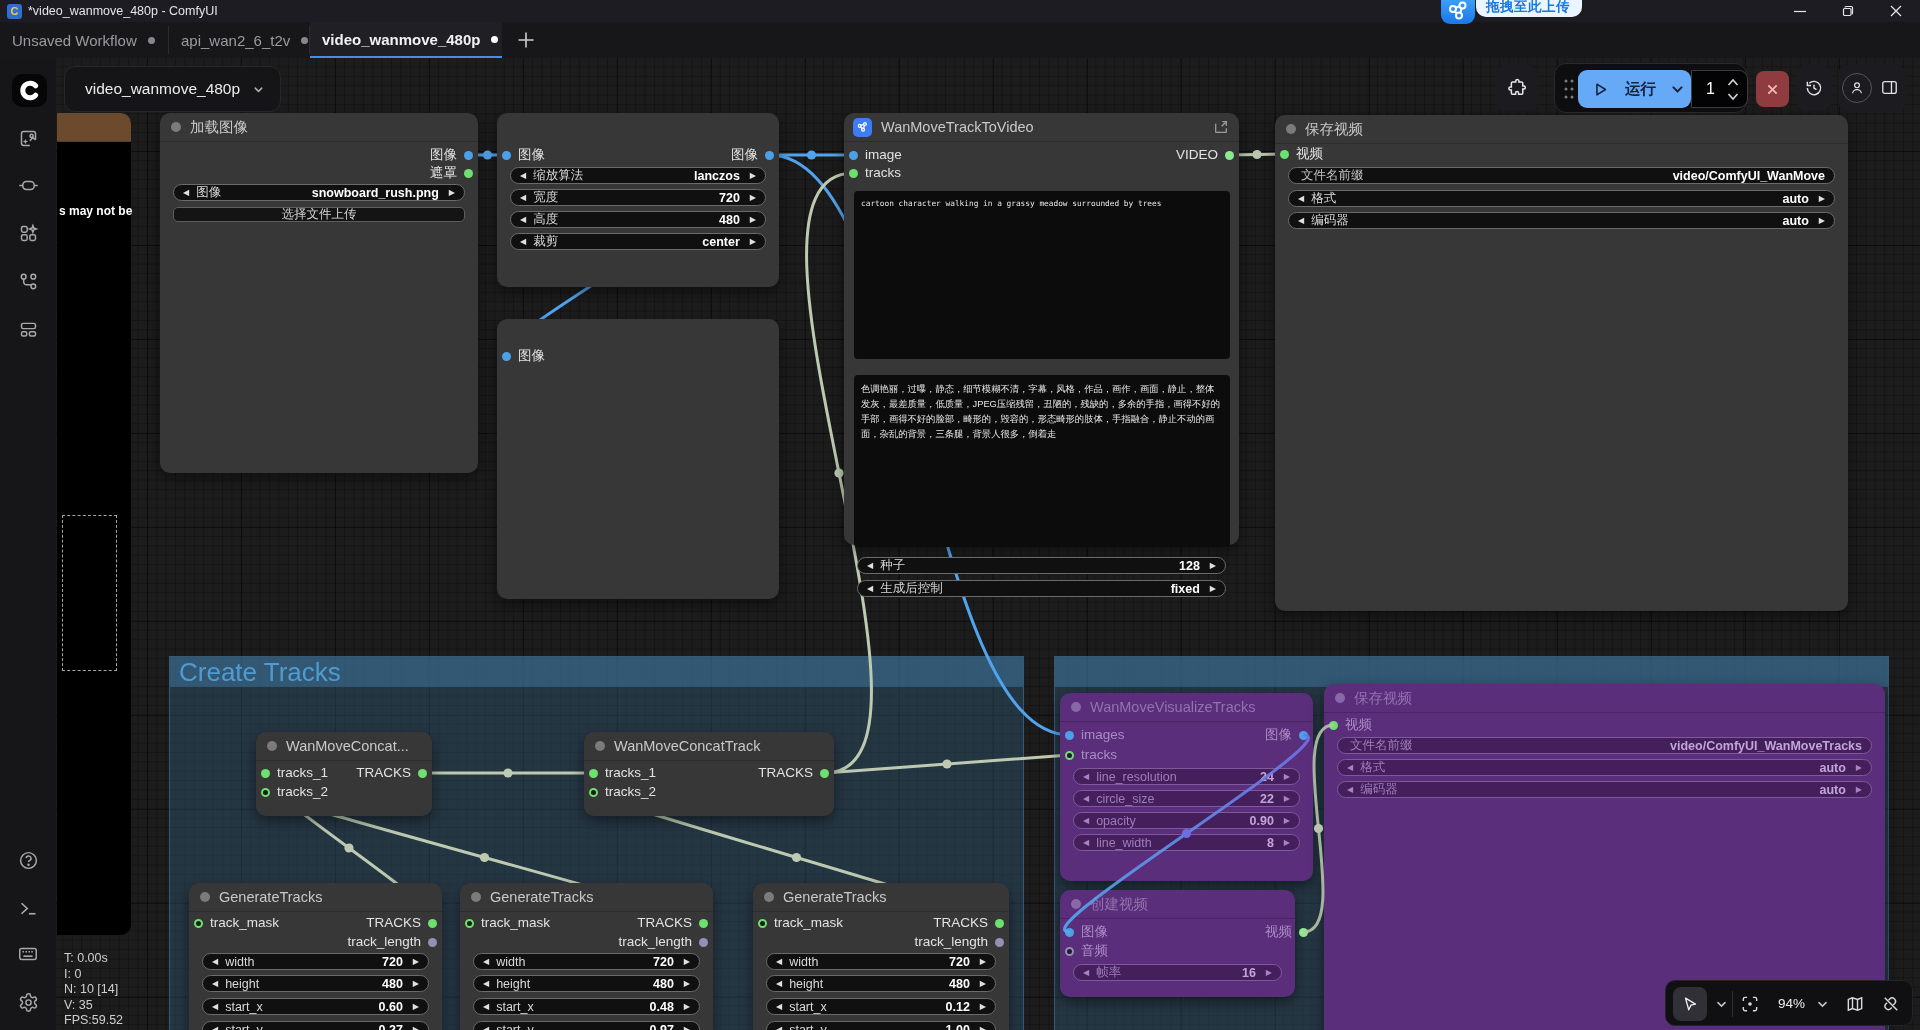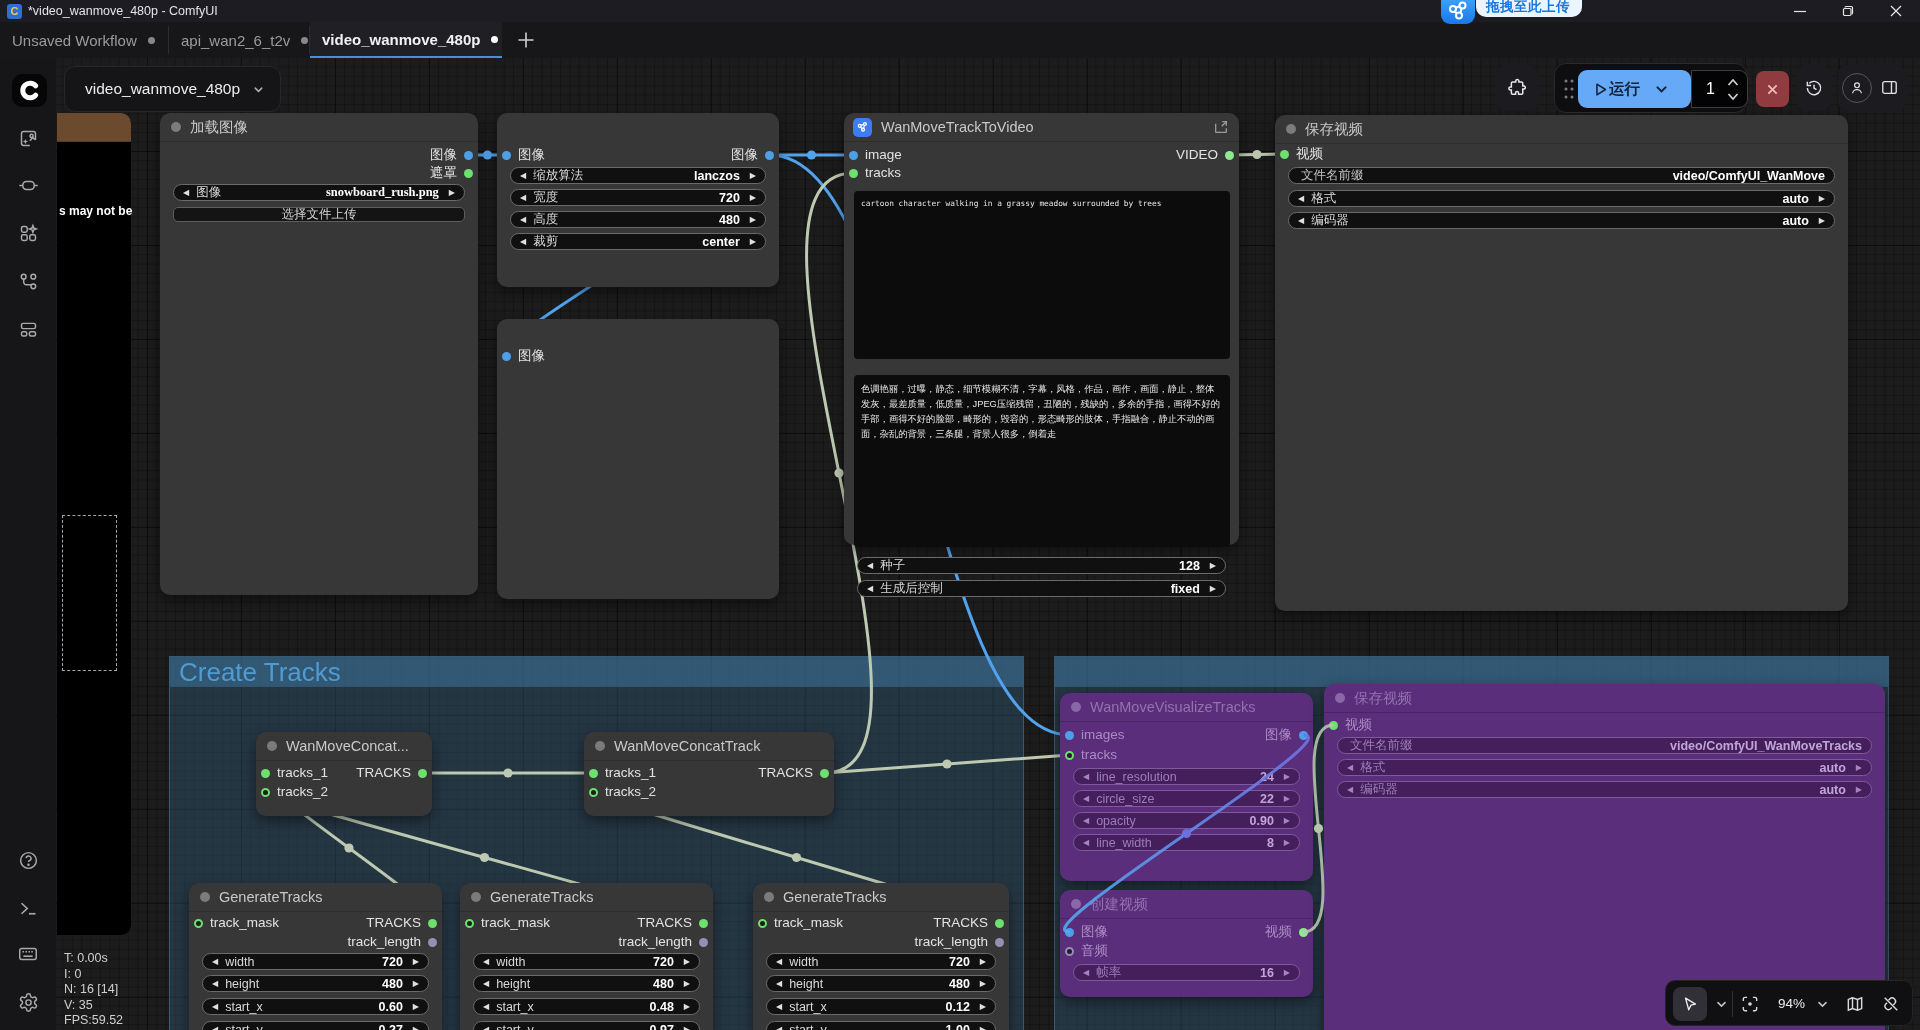--- a/index.html
+++ b/index.html
@@ -38,21 +38,21 @@
   #wf-pill { position:absolute; left:64px; top:66px; width:217px; height:46px; border-radius:11px; background:#151518;
     border:1px solid #27272b; display:flex; align-items:center; z-index:50; }
   #wf-pill .wf-name { color:#ededef; font-size:15.5px; margin-left:20px; }
   #tool-right { position:absolute; left:1496px; top:63px; height:50px; z-index:50; }
 
   .tr-btn { position:absolute; background:#1c1c20; border-radius:10px; display:flex; align-items:center; justify-content:center; }
   #run-group { position:absolute; left:58px; top:0; width:193px; height:50px; background:#0e0e11; border:1px solid #2a2a2e;
     border-radius:12px; display:flex; align-items:center; }
   #run-btn { position:absolute; left:23px; top:6px; width:113px; height:38px; background:#66a9f6; border-radius:9px;
     display:flex; align-items:center; }
-  #run-btn .run-label { color:#14243c; font-size:15.5px; font-weight:bold; margin-left:0; }
+  #run-btn .run-label { color:#14243c; font-size:15.5px; font-weight:bold; margin-left:16px; }
   #queue-counter { position:absolute; left:136px; top:6px; width:57px; height:38px; background:#030304;
     border:1px solid #3d3d42; border-radius:0 9px 9px 0; }
   #queue-counter .count { position:absolute; left:14px; top:0; height:36px; line-height:36px; color:#ffffff; font-size:16px; }
 
   
   #sidebar { position:absolute; left:0; top:58px; width:56px; height:972px; background:#161619; z-index:40; }
   .sb-icon { position:absolute; left:17px; width:22px; height:22px; display:flex; align-items:center; justify-content:center; }
 
   
   #canvas { position:absolute; left:56px; top:58px; width:1864px; height:972px; overflow:hidden;
@@ -369,21 +369,21 @@
       <circle cx="428.5" cy="799.5" r="4.6" fill="#bdcab1"></circle>
       <path d="M 943.5 865 C 976.25 865, 504.75 734, 537.5 734" fill="none" stroke="#bdcab1" stroke-width="3"></path>
       <circle cx="740.5" cy="799.5" r="4.6" fill="#bdcab1"></circle>
     </svg>
   <div id="nodes-layer">
       <div class="node note-node" style="left: 1px; top: 55px; width: 74px; height: 822px;">
         <div class="node-header"></div>
         <div class="note-text">s may not be</div>
         <div class="dashed-box" style="left: 5px; top: 402px; width: 55px; height: 156px;"></div>
       </div>
-      <div class="node " style="left: 104px; top: 55px; width: 318px; height: 482px; font-family: Liberation Serif, serif;">
+      <div class="node " style="left: 104px; top: 55px; width: 318px; height: 360px;">
         <div class="node-header">
           <span class="collapse-dot"></span>
           <span class="node-title">加载图像</span>
         </div>
         <div class="slot-row" style="left: 0px; top: 33px; width: 318px;">
           <span class="slot-dot" style="right:5px; background:#4da0e8;"></span>
       <span class="slot-label" style="right:21px;">图像</span>
         </div>
         <div class="slot-row" style="left: 0px; top: 51px; width: 318px;">
           <span class="slot-dot" style="right:5px; background:#6ee06e;"></span>
@@ -713,21 +713,21 @@
         <span class="w-value pad-r">0.90</span>
         <span class="w-arrow">▶</span>
         </div>
         <div class="widget" style="top: 141px;">
           <span class="w-arrow">◀</span>
         <span class="w-label">line_width</span>
         <span class="w-value pad-r">8</span>
         <span class="w-arrow">▶</span>
         </div>
       </div>
-      <div class="node purple" style="left: 1004px; top: 832px; width: 253px; height: 107px;">
+      <div class="node purple" style="left: 1004px; top: 832px; width: 235px; height: 107px;">
         <div class="node-header">
           <span class="collapse-dot"></span>
           <span class="node-title">创建视频</span>
         </div>
         <div class="slot-row" style="left: 0px; top: 33px; width: 253px;">
           <span class="slot-dot " style="left:5px; background:#4da0e8;"></span>
       <span class="slot-label" style="left:21px;">图像</span>
         </div>
         <div class="slot-row" style="left: 0px; top: 52px; width: 253px;">
           <span class="slot-dot ring" style="left:5px; background:#2a1638; border:2.5px solid #9191b4; box-sizing:border-box;"></span>
@@ -778,21 +778,21 @@
       </linearGradient>
       <path d="M 1247.5 677 C 1296.75 677, 964.25 874, 1013.5 874" fill="none" stroke="url(#grad-visualize-tracks)" stroke-width="3" opacity="0.88"></path>
       <circle cx="1130.5" cy="775.5" r="4.6" fill="#6a6fe2"></circle>
       <path d="M 1247.5 874 C 1299.25 874, 1225.75 667, 1277.5 667" fill="none" stroke="#b9c6ad" stroke-width="3" opacity="0.88"></path>
       <circle cx="1262.5" cy="770.5" r="4.6" fill="#b9c6ad"></circle>
     </svg>
 
   <div id="stats-overlay">
       <div>T: 0.00s</div>
       <div>I: 0</div>
-      <div>N: 16 [14]</div>
+      <div>N: 10 [14]</div>
       <div>V: 35</div>
       <div>FPS:59.52</div>
     </div>
 
   <div id="zoombar">
     <div id="cursor-btn">
       <svg width="17" height="17" viewBox="0 0 24 24">
         <path d="M5 3 L19 11.5 L12.6 13 L9.5 19.5 Z" fill="none" stroke="#f0f0f0" stroke-width="1.9" stroke-linejoin="round"></path>
         </svg>
     </div>

